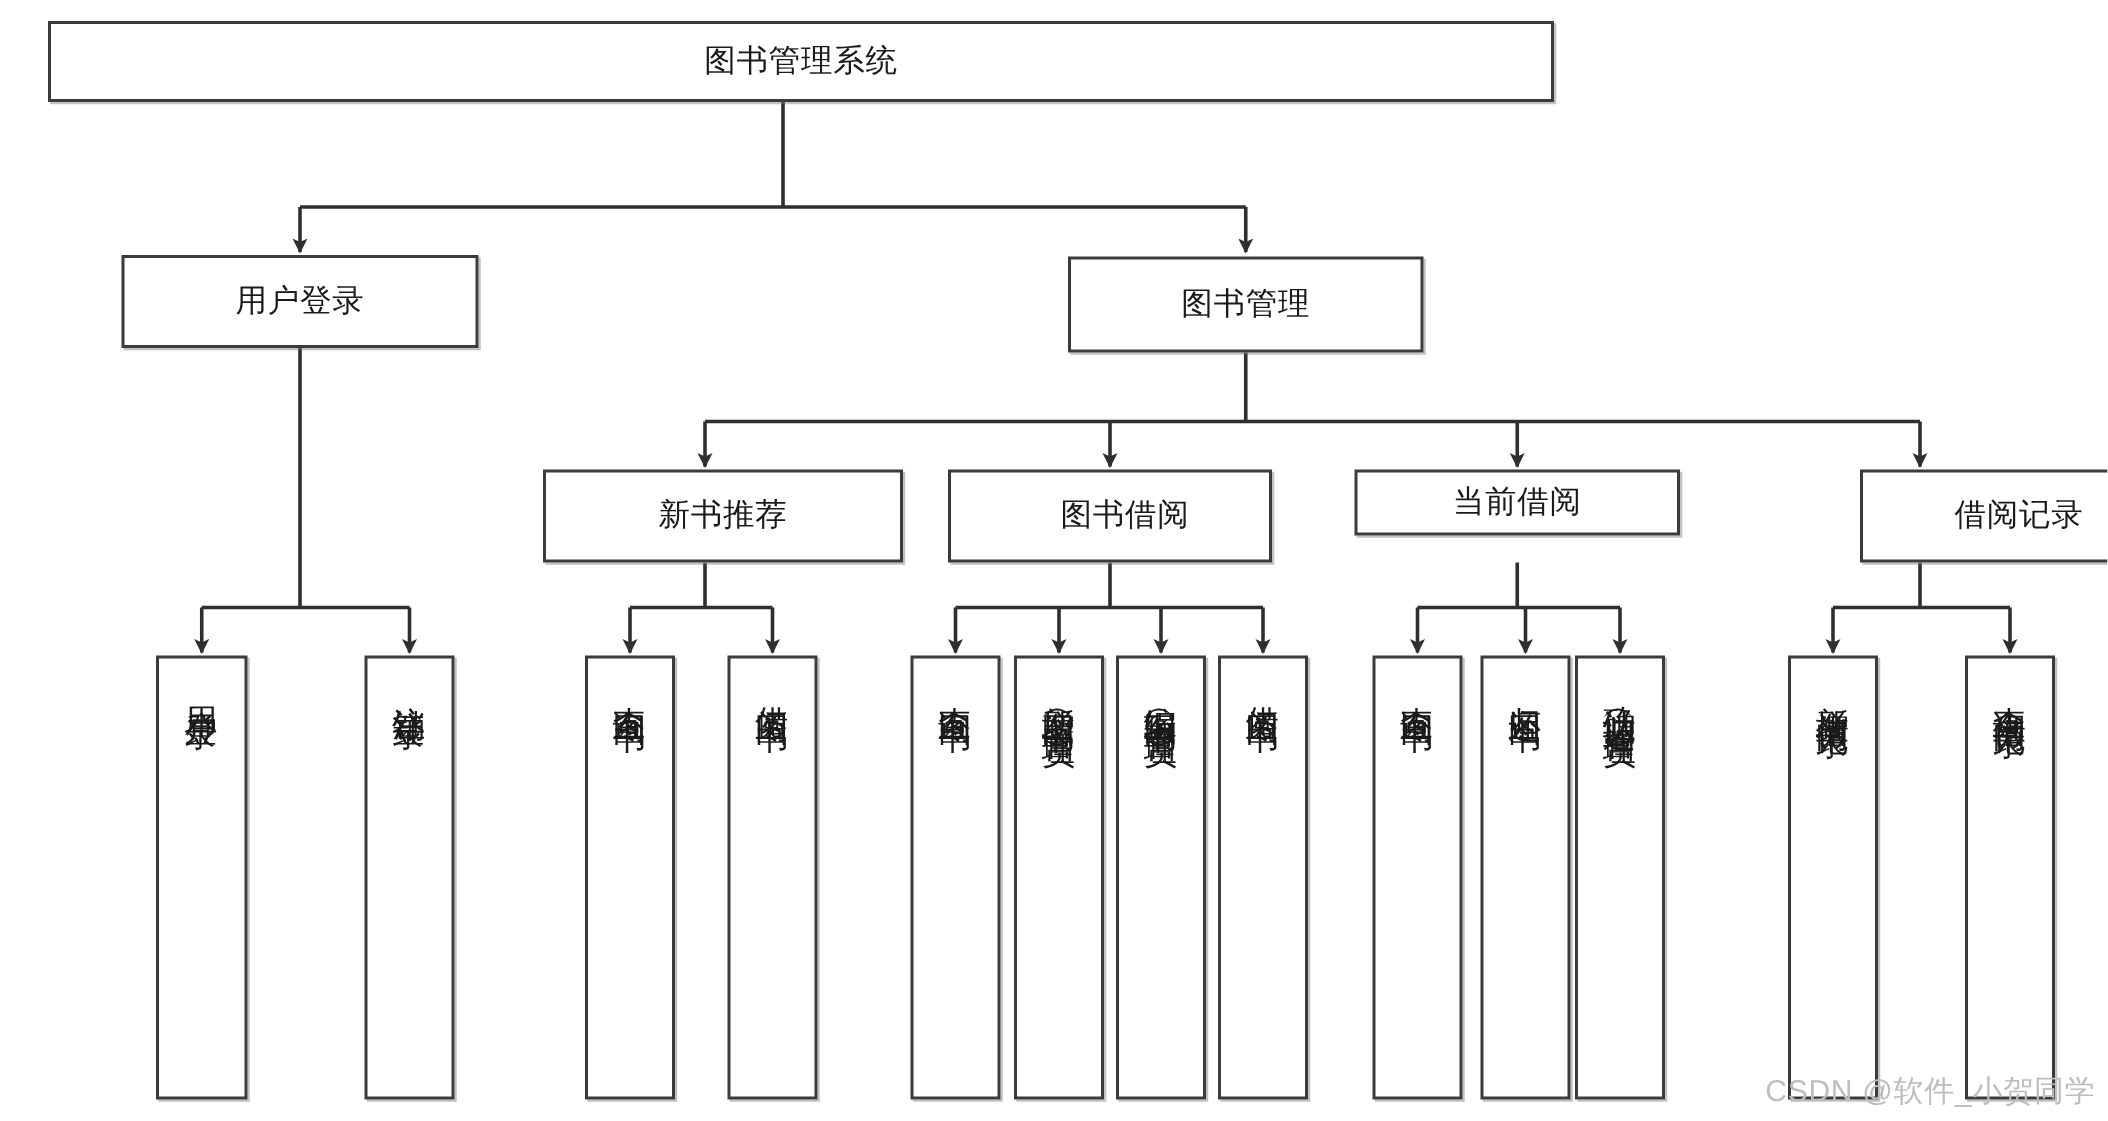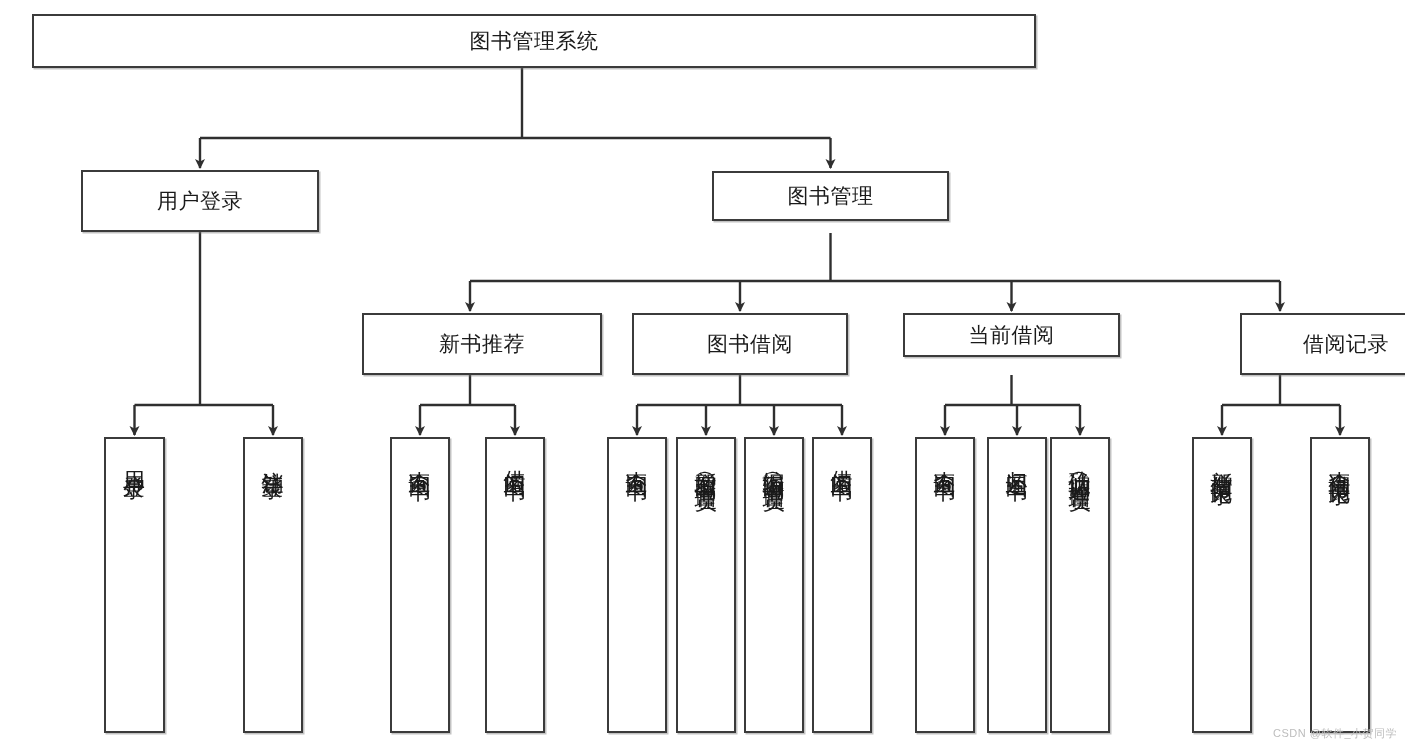--- a/index.html
+++ b/index.html
@@ -6,21 +6,21 @@
   body{font-family:"Liberation Sans","DejaVu Sans",sans-serif;}
   #canvas{position:relative;width:1405px;height:747px;background:#fff;overflow:hidden;}
   #wires{position:absolute;left:0;top:0;width:1405px;height:747px;}
   .node{position:absolute;box-sizing:border-box;background:#ffffff;
         border:2px solid #3b3b3b;display:flex;align-items:center;justify-content:center;
         box-shadow:1.5px 1.5px 0 rgba(120,120,120,.45);}
   .node .lbl{color:#1a1a1a;font-size:21px;line-height:1.15;white-space:nowrap;letter-spacing:.5px;}
   .node.vert{align-items:flex-start;padding-top:14px;}
   .node.vert .lbl{writing-mode:vertical-rl;text-orientation:upright;
         font-size:22px;line-height:1.05;letter-spacing:3px;white-space:nowrap;}
-  .watermark{position:absolute;right:8px;bottom:6px;color:#bdbdbd;font-size:11px;
+  .watermark{position:absolute;right:8px;bottom:6px;color:#bdbdbd;font-size:20px;
         letter-spacing:.5px;user-select:none;}
 </style>
 </head>
 <body>
 
 <div id="canvas">
   <svg id="wires">
     <defs>
       <marker id="arrow" markerWidth="12" markerHeight="12" refX="9" refY="5" orient="auto" markerUnits="userSpaceOnUse">
         <path d="M0,0 L10,5 L0,10 L2.4,5 Z" fill="#2f2f2f"></path>
@@ -62,21 +62,21 @@
         <path d="M1340,405 L1340,435" marker-end="url(#arrow)"></path>
       </g>
   </svg>
   <div id="nodes">
       <div class="node" style="left: 20px; top: 14px; width: 1004px; height: 54px; margin-left: 12px;">
         <span class="lbl">图书管理系统</span>
       </div>
       <div class="node" style="left: 81px; top: 170px; width: 238px; height: 62px;">
         <span class="lbl">用户登录</span>
       </div>
-      <div class="node" style="left: 712px; top: 171px; width: 237px; height: 50px;">
+      <div class="node" style="left: 712px; top: 171px; width: 237px; height: 64px;">
         <span class="lbl">图书管理</span>
       </div>
       <div class="node" style="left: 362px; top: 313px; width: 240px; height: 62px;">
         <span class="lbl">新书推荐</span>
       </div>
       <div class="node" style="left: 632px; top: 313px; width: 216px; height: 62px; padding-left: 20px;">
         <span class="lbl">图书借阅</span>
       </div>
       <div class="node" style="left: 903px; top: 313px; width: 217px; height: 44px;">
         <span class="lbl">当前借阅</span>

